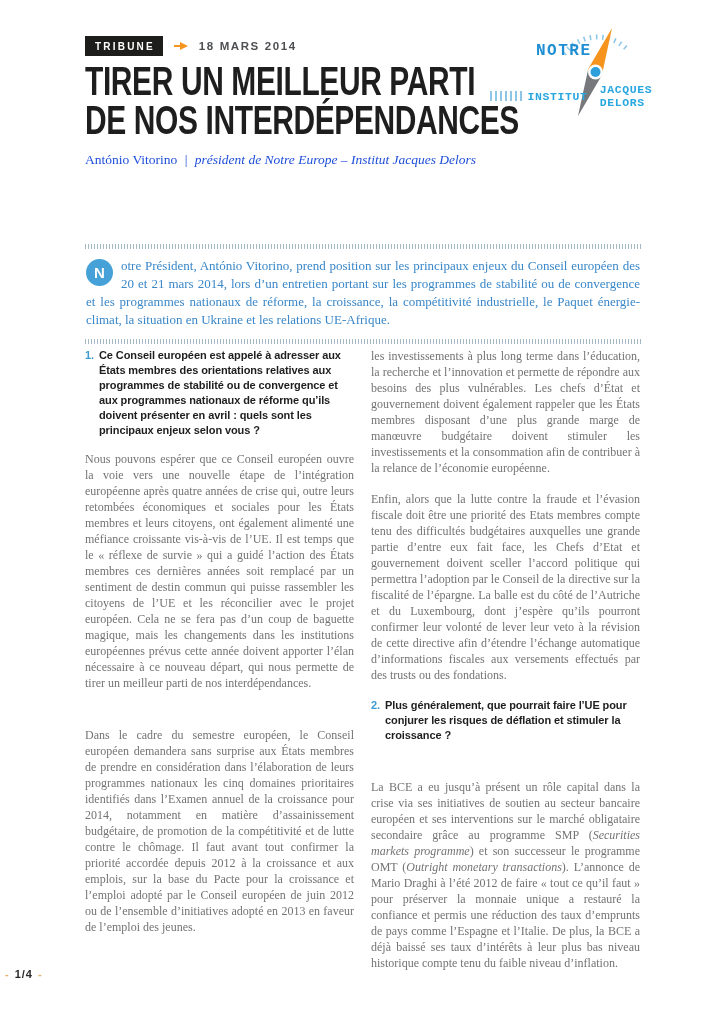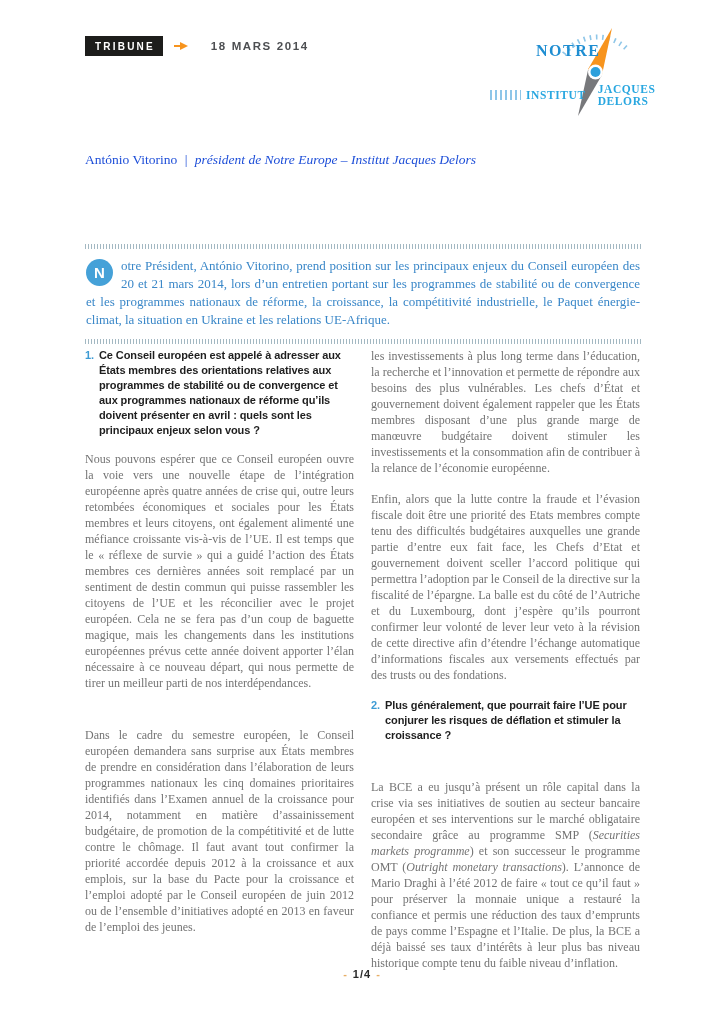--- a/index.html
+++ b/index.html
@@ -9,21 +9,21 @@
     font-family:"Liberation Serif", serif; overflow:hidden;
     margin:0 auto;
   }
 
   
   .kicker-row { position:absolute; left:85px; top:36px; display:flex; align-items:center; gap:11px;text-align:center; }
   .kicker {
     background:#1d1d1b; color:#ffffff; font-family:"Liberation Sans", sans-serif;
     font-weight:bold; font-size:10px; letter-spacing:2.2px; padding:5px 8px 4px 10px;
   }
-  .date-wrap { display:flex; align-items:center; gap:23px; }
+  .date-wrap { display:flex; align-items:center; gap:11px; }
   .flag-icon { display:flex; align-items:center; }
   .flag-tail { width:6px; height:2.5px; background:#f7941e; }
   .flag-tri { width:0; height:0; border-left:8px solid #f7941e; border-top:4.5px solid transparent; border-bottom:4.5px solid transparent; }
   .pub-date {
     font-family:"Liberation Sans", sans-serif; font-weight:bold; font-size:11.5px;
     color:#4d4f52; letter-spacing:1.6px;
   }
 
   .page-title { position:absolute; left:85px; top:62px; color:#1e1e1e; }
   .page-title .line {
@@ -31,21 +31,21 @@
     line-height:39px; letter-spacing:-0.5px; white-space:nowrap;
     transform:scaleX(0.73); transform-origin:left center;
   }
 
   .author-line { position:absolute; left:85px; top:152px; font-size:13.5px; color:#1d4ed8; }
   .author-sep { margin:0 4px; }
   .author-role { font-style:italic; }
 
   
   .logo { position:absolute; left:490px; top:30px; width:210px; height:92px;
-          font-family:Liberation Serif, serif; font-weight:bold; }
+          font-family:Liberation Mono, monospace; font-weight:bold; }
   .needle { position:absolute; left:72px; top:-6px; width:70px; height:98px; z-index:1; }
   .logo-notre { position:relative; z-index:2; margin:13px 0 0 46px; font-size:16px; line-height:16px;
                 color:#1f8ed2; letter-spacing:1.5px; }
   .logo-europe { position:relative; z-index:2; margin-left:37px; font-size:28px; line-height:27px;
                  color:#29a7e0; letter-spacing:0.5px; }
   .o-space { display:inline-block; width:20px; }
   .logo-institut { position:relative; z-index:2; display:flex; align-items:center; margin-top:24px;
                    font-size:11.5px; color:#29a7e0; letter-spacing:0.6px; }
   .logo-ticks { width:34px; height:10px; margin-right:5px;
                 background:repeating-linear-gradient(90deg,#8ec6e8 0 2px, transparent 2px 5px); }
@@ -69,21 +69,21 @@
   .question { display:flex; font-family:"Liberation Sans", sans-serif; font-weight:bold;
               font-size:11px; line-height:15px; color:#1e1e1e; letter-spacing:-0.1px;
               margin-bottom:13px; }
   .qnum { color:#3d9bd4; width:14px; flex:none; }
   .body-p { font-size:12px; line-height:16px; color:#737373; text-align:justify;
             margin-bottom:15px; hyphens:auto; -webkit-hyphens:auto; }
   .body-p:last-child { margin-bottom:0;margin-top:36px; }
   .it { font-style:italic; }
 
   
-  .page-footer { position:absolute; left:0; right:0; top:968px; text-align:center;
+  .page-footer { position:absolute; left:0; right:0; top:968px; text-align:left;
                  font-family:"Liberation Sans", sans-serif; font-weight:bold;
                  font-size:11px; color:#2a2a2a; letter-spacing:1px; }
   .fdash { color:#e7ae66; margin:0 5px; }
 </style>
 </head>
 <body>
 
 <div class="page">
 
   <div class="kicker-row">
@@ -107,20 +107,24 @@
     </svg>
     <div class="logo-notre">NOTRE</div>
     <div class="logo-institut">
       <span class="logo-ticks"></span>
       <span>INSTITUT</span>
       <span class="n-space"></span>
       <span>JACQUES DELORS</span>
     </div>
   </div>
 
+  <div class="page-title">
+    <div class="line">TIRER UN MEILLEUR PARTI</div>
+    <div class="line">DE NOS INTERDÉPENDANCES</div>
+  </div>
 
   <div class="author-line">
     <span>António Vitorino</span>
     <span class="author-sep">|</span>
     <span class="author-role">président de Notre Europe – Institut Jacques Delors</span>
   </div>
 
   <div class="intro">
     <div class="tickline"></div>
     <div class="intro-body">

